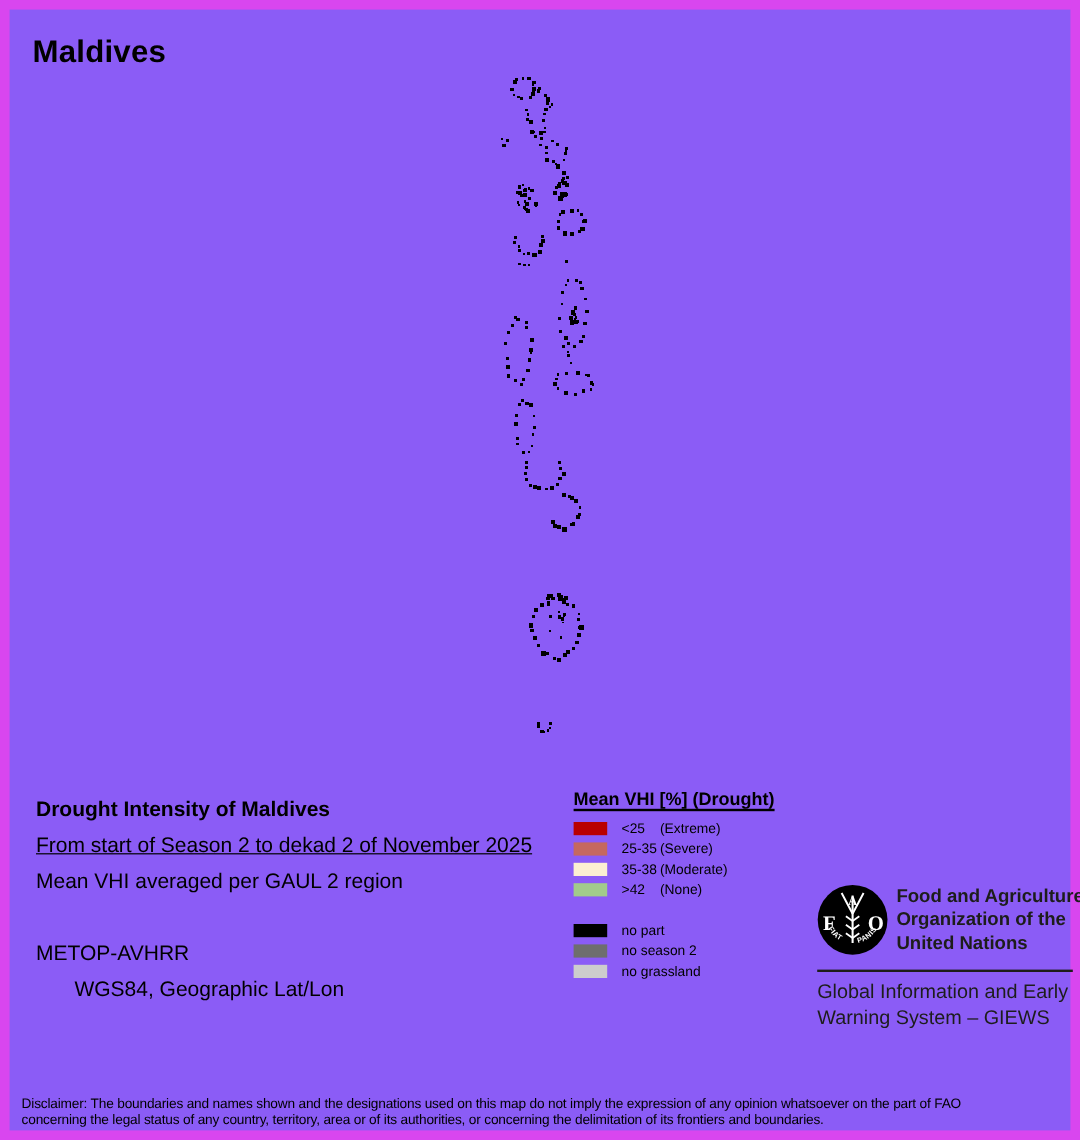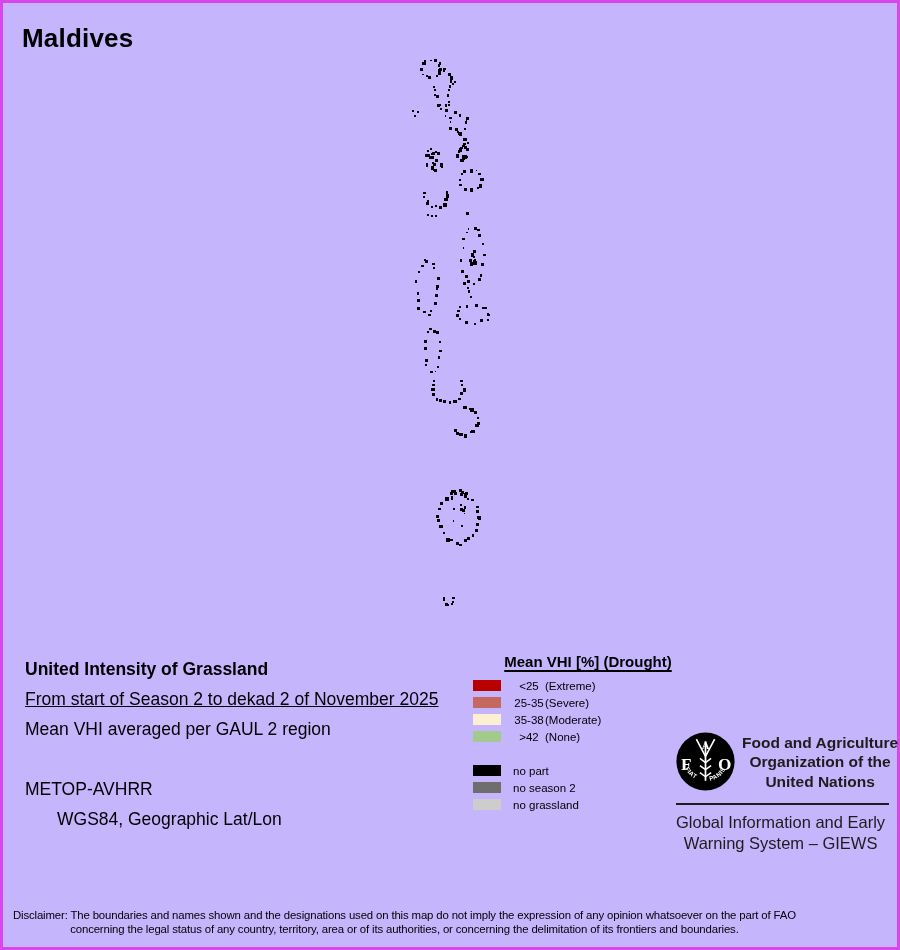--- a/index.html
+++ b/index.html
@@ -1,17 +1,17 @@
 <!DOCTYPE html>
 <html><head>
 <meta charset="utf-8">
 <style>
   html,body{margin:0;padding:0;background:#fff;}
   body{width:900px;height:950px;overflow:hidden;font-family:"Liberation Sans",sans-serif;color:#000;}
-  .canvas{position:relative;width:900px;height:950px;box-sizing:border-box;border:3px solid #d946ef;background:#c4b5fd;text-align:center;}
+  .canvas{position:relative;width:900px;height:950px;box-sizing:border-box;border:8px solid #d946ef;background:#8b5cf6;}
   .abs{position:absolute;}
 
   .page-title{left:19px;top:20px;font-size:26px;font-weight:bold;letter-spacing:.2px;}
 
   .map-svg{left:0;top:0;width:900px;height:950px;pointer-events:none;}
 
   .caption-line{left:22px;font-size:17.5px;white-space:nowrap;}
   .cap-heading{top:656px;font-weight:bold;}
   .cap-period{top:686px;text-decoration:underline;}
   .cap-method{top:716px;}
@@ -316,21 +316,21 @@
         <rect x="448.0" y="599.9" width="1.9" height="1.9"></rect>
         <rect x="444.0" y="601.1" width="2.0" height="2.0"></rect>
         <rect x="442.4" y="600.4" width="2.6" height="2.6"></rect>
         <rect x="439.7" y="596.0" width="2.4" height="2.4"></rect>
         <rect x="439.5" y="593.8" width="2.1" height="2.1"></rect>
       </g>
   </svg>
 
   <div class="abs page-title">Maldives</div>
 
-  <div class="abs caption-line cap-heading">United Intensity of Grassland</div>
+  <div class="abs caption-line cap-heading">Drought Intensity of Maldives</div>
   <div class="abs caption-line cap-period">From start of Season 2 to dekad 2 of November 2025</div>
   <div class="abs caption-line cap-method">Mean VHI averaged per GAUL 2 region</div>
   <div class="abs caption-line cap-sensor">METOP-AVHRR</div>
   <div class="abs caption-line cap-projection">WGS84, Geographic Lat/Lon</div>
 
   <div class="abs legend">
     <div class="legend-title">Mean VHI [%] (Drought)</div>
 
     <div class="lgroup">
       <div class="lrow">

